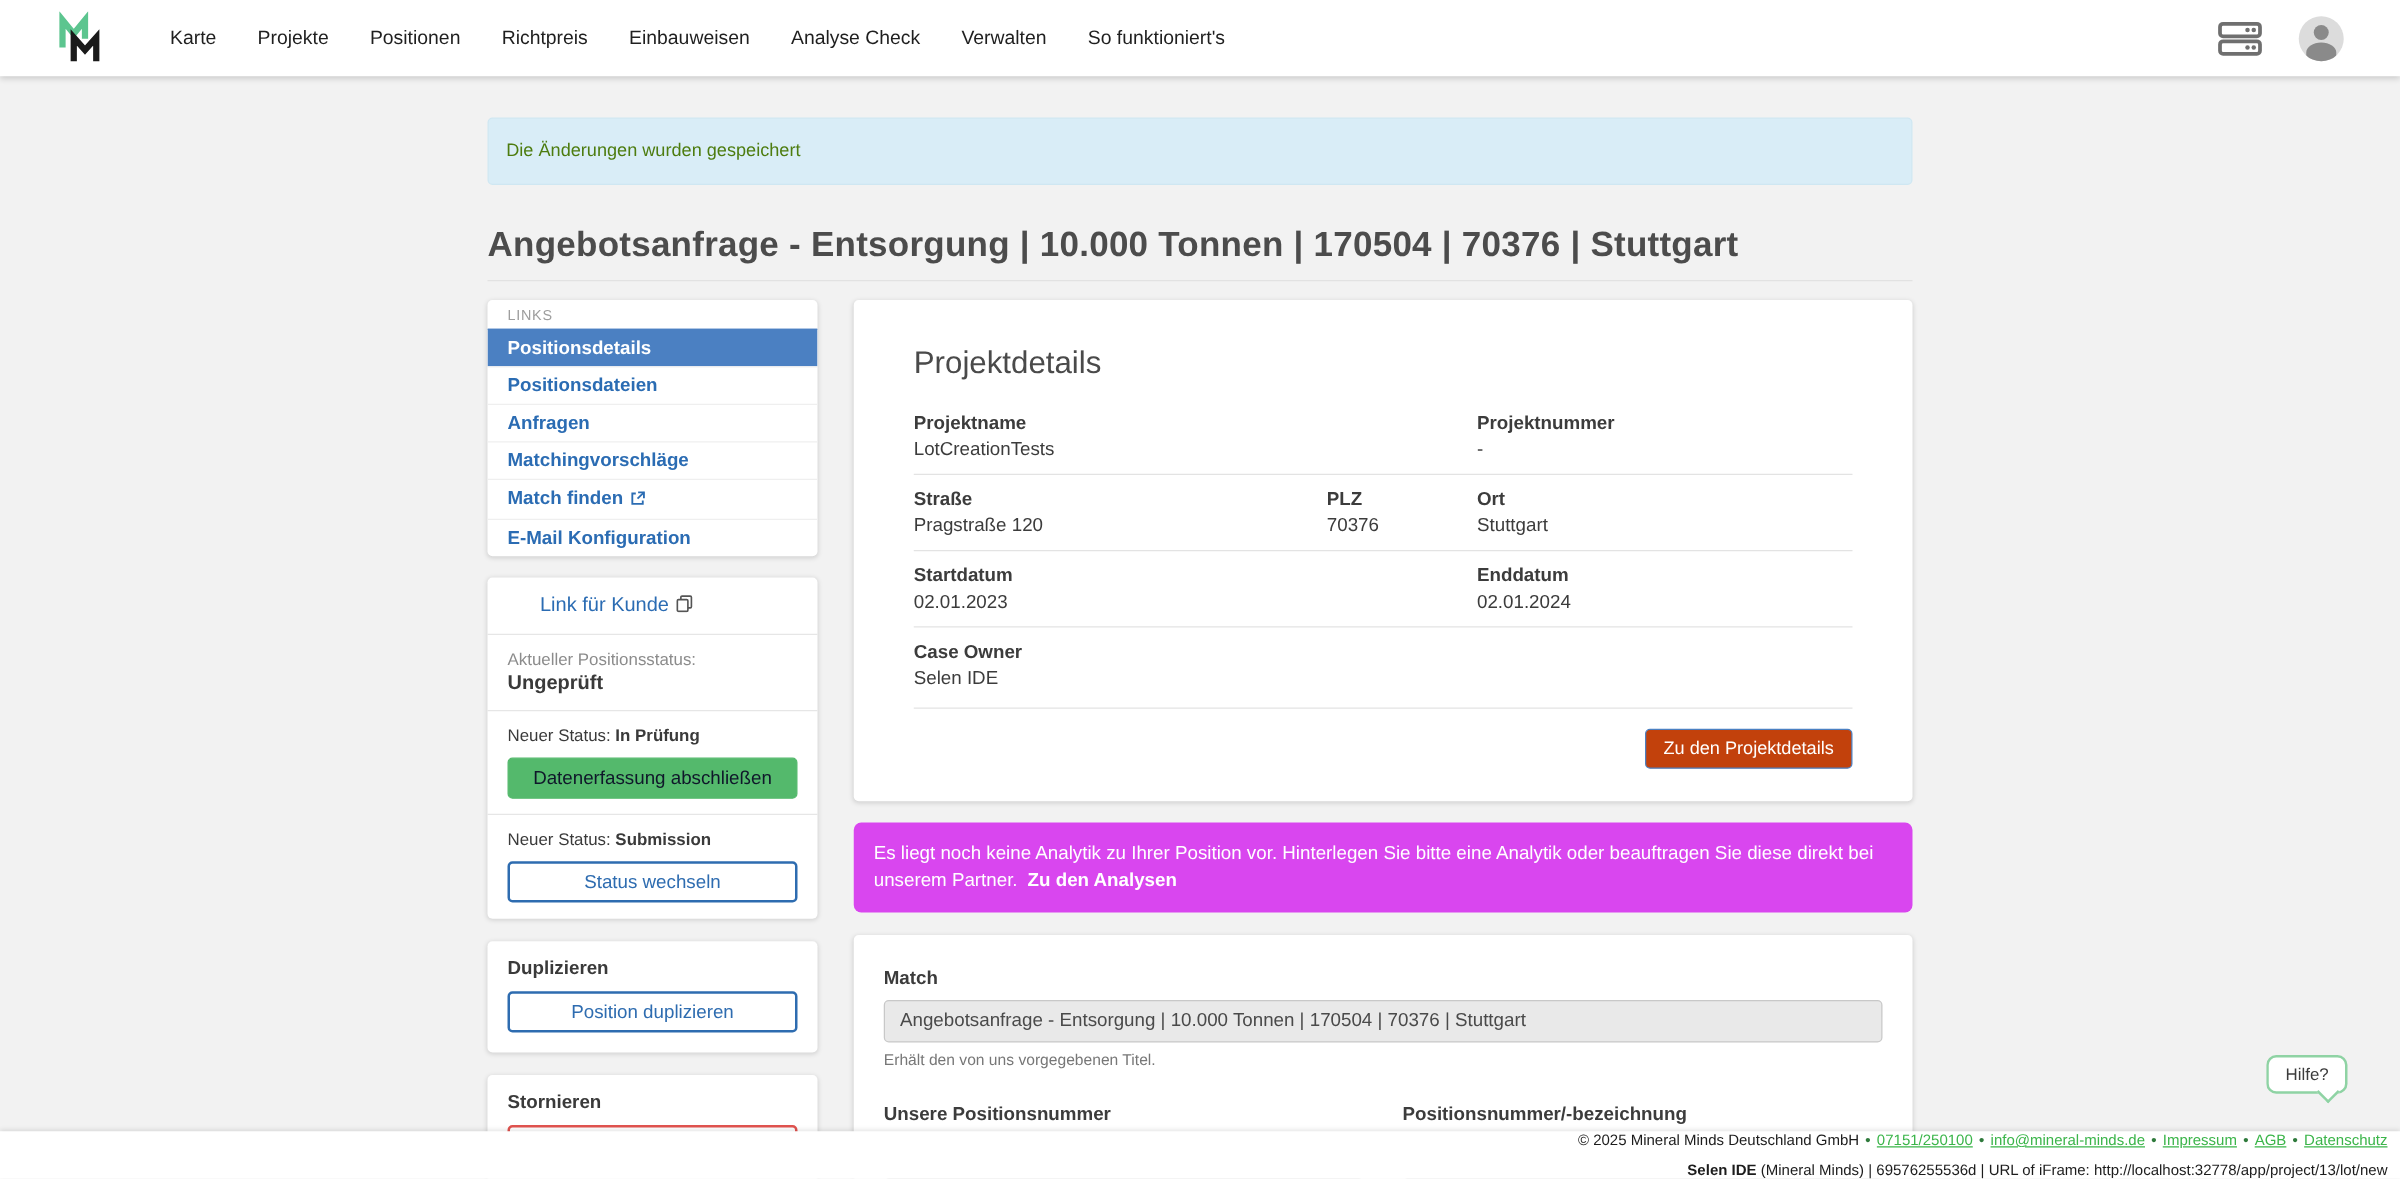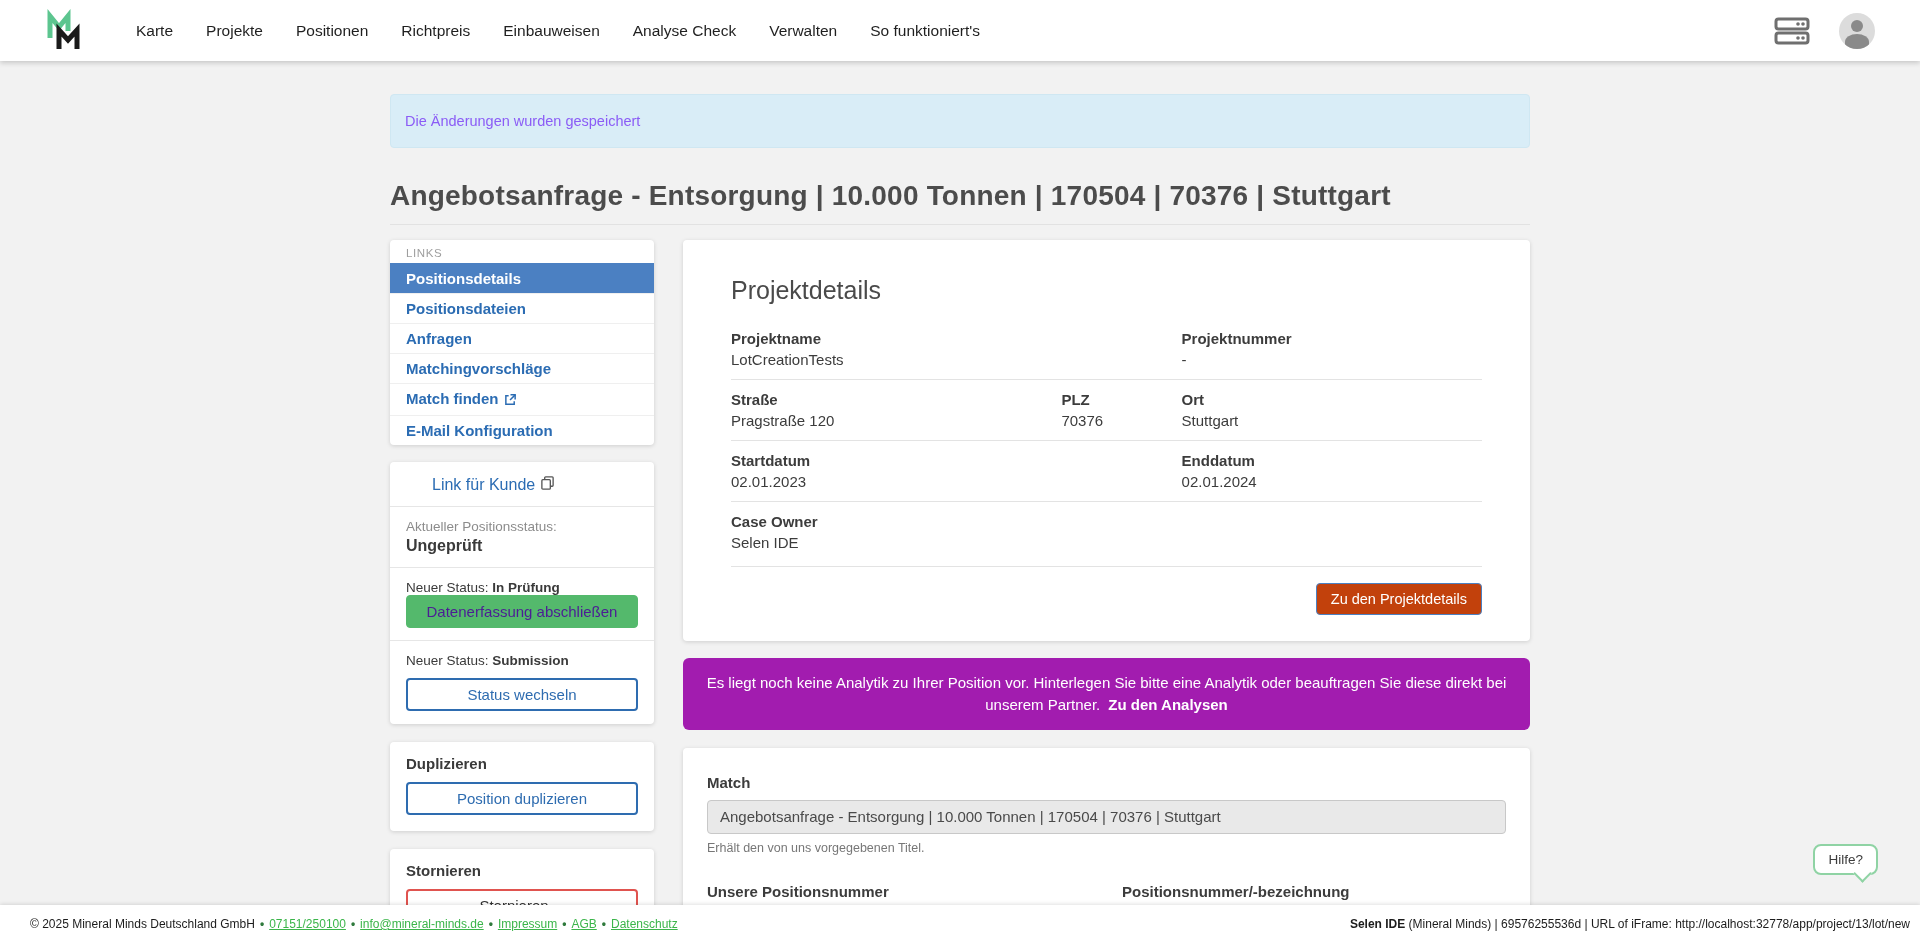--- a/index.html
+++ b/index.html
@@ -12,21 +12,21 @@
   .nav { display:flex; align-items:center; margin-left:48px; gap:33px; }
   .nav a { text-decoration:none; color:#1f1f1f; font-size:15.5px; font-weight:500; cursor:pointer; }
   .header-right { margin-left:auto; margin-right:45px; display:flex; align-items:center; gap:28px; }
   .icon-btn { background:none; border:none; cursor:pointer; display:flex; align-items:center; }
   .avatar { width:36px; height:36px; border-radius:50%; background:#dcdcdc; position:relative; overflow:hidden; }
   .avatar .head { position:absolute; left:50%; top:7px; transform:translateX(-50%); width:12px; height:12px; border-radius:50%; background:#8a8a8a; }
   .avatar .body { position:absolute; left:50%; top:21px; transform:translateX(-50%); width:24px; height:16px; border-radius:50% 50% 0 0; background:#8a8a8a; }
 
   
   .container { width:1140px; margin:0 auto; }
-  .alert-info { margin-top:33px; background:#d9edf7; border:1px solid #cfe7f2; border-radius:4px; color:#8b5cf6; font-size:14.5px; padding:18px 14px; }
+  .alert-info { margin-top:33px; background:#d9edf7; border:1px solid #cfe7f2; border-radius:4px; color:#4d7c0f; font-size:14.5px; padding:18px 14px; }
   h1.page-title { margin-top:32px; font-size:28px; font-weight:700; color:#4c4c4c; letter-spacing:.2px; }
   .title-rule { margin-top:12px; border:none; border-top:1px solid #e2e2e2; }
   .layout { display:flex; gap:29px; margin-top:15px; align-items:flex-start; }
 
   
   .sidebar { width:264px; flex:0 0 264px; display:flex; flex-direction:column; }
   .card { background:#fff; border-radius:4px; box-shadow:0 1px 4px rgba(0,0,0,.15); }
   .links-card { overflow:hidden; }
   .links-header { padding:7px 16px 4px; font-size:11.5px; letter-spacing:.6px; color:#9e9e9e; }
   .link-item { display:block; padding:6px 16px; font-size:15px; font-weight:600; color:#2b6cb3; text-decoration:none; border-top:1px solid #efefef; cursor:pointer; }
@@ -34,21 +34,21 @@
   .ext-icon, .copy-icon { display:inline-block; vertical-align:-2px; margin-left:5px; }
 
   .status-card { margin-top:17px; padding:13px 16px; }
   .customer-link { font-size:16px; font-weight:400; color:#2b6cb3; text-decoration:none; cursor:pointer; display:inline-flex; align-items:center;margin-left:26px; }
   .side-divider { border:none; border-top:1px solid #e6e6e6; margin:12px -16px; }
   .muted-label { font-size:13.5px; color:#8c8c8c; }
   .status-strong { font-size:16px; font-weight:700; color:#3a3a3a; margin-top:3px; }
   .new-status { font-size:13.5px; color:#3a3a3a; }
   .new-status b { font-weight:700; }
   .btn { display:block; width:100%; border-radius:4px; font-size:15px; cursor:pointer; font-family:inherit; }
-  .btn-green { background:#54b96c; color:#4c1d95; border:1px solid #54b96c; padding:7px 0; }
+  .btn-green { margin-top:10px; background:#54b96c; color:#0f172a; border:1px solid #54b96c; padding:7px 0; }
   .btn-outline-blue { margin-top:10px; background:#fff; color:#2e6cb0; border:2px solid #2e6cb0; padding:6px 0; }
   .btn-outline-red { margin-top:10px; background:#fff; color:#333; border:2px solid #e0534f; padding:6px 0; }
   .caret-down { display:inline-block; width:0; height:0; border-left:5px solid transparent; border-right:5px solid transparent; border-top:5px solid #333; margin-left:6px; vertical-align:1px; }
   .action-card { margin-top:18px; padding:13px 16px 16px; }
   .action-heading { font-size:15px; font-weight:700; color:#3a3a3a; }
 
   
   .main-col { flex:1; min-width:0; }
   .project-card { padding:36px 48px 26px; }
   .pd-head { display:flex; align-items:flex-start; justify-content:space-between; }
@@ -59,32 +59,32 @@
   .pd-row.first { margin-top:14px; }
   .pd-row + .pd-row, .pd-btn-row { border-top:1px solid #e3e3e3; }
   .cols-2 { grid-template-columns:60% 40%; }
   .cols-3 { grid-template-columns:44% 16% 40%; }
   .cols-1 { grid-template-columns:100%; }
   .field-label { font-size:15px; font-weight:700; color:#3c3c3c; }
   .field-value { font-size:15px; color:#3c3c3c; margin-top:4px; }
   .pd-btn-row { margin-top:4px; padding-top:16px; text-align:right; }
   .btn-blue { display:inline-block; width:auto; background:#c2410c; color:#fff; border:1px solid #4b80c2; border-radius:4px; font-size:14.5px; padding:7px 14px; cursor:pointer; font-family:inherit; }
 
-  .analytics-banner { margin-top:17px; background:#a21caf; border-radius:6px; color:#fff; font-size:15px; line-height:1.45; padding:14px 16px;text-align:center; }
+  .analytics-banner { margin-top:17px; background:#d946ef; border-radius:6px; color:#fff; font-size:15px; line-height:1.45; padding:14px 16px; }
   .analytics-banner a { color:#fff; font-weight:700; text-decoration:none; margin-left:8px; cursor:pointer; }
 
   .form-card { margin-top:18px; padding:26px 24px 60px; }
   .form-label { font-size:15px; font-weight:600; color:#3c3c3c; }
   .text-input { margin-top:8px; width:100%; height:34px; border:1px solid #c8c8c8; border-radius:4px; background:#fff; font-size:15px; color:#4a4a4a; padding:0 12px; font-family:inherit; }
   .text-input.disabled { background:#e9e9e9; }
   .helper { margin-top:7px; font-size:12.5px; color:#777; }
   .form-grid { margin-top:28px; display:grid; grid-template-columns:1fr 1fr; gap:31px; }
 
   
-  .footer { position:fixed; left:0; bottom:0; width:100%; height:38px; background:#fff; box-shadow:0 -1px 4px rgba(0,0,0,.12); display:flex; align-items:center; justify-content:space-between; font-size:12px; color:#1c1c1c; z-index:20; padding:0 10px 0 30px; }
+  .footer { position:fixed; left:0; bottom:0; width:100%; height:38px; background:#fff; box-shadow:0 -1px 4px rgba(0,0,0,.12); display:flex; align-items:flex-end; justify-content:space-between; font-size:12px; color:#1c1c1c; z-index:20; padding:0 10px 0 30px;flex-direction:column; }
   .footer-left { display:flex; align-items:center; gap:5px; }
   .footer-left a { color:#3bb54a; text-decoration:underline; cursor:pointer; }
   .sep { color:#2f7a3c; font-weight:700; }
   .footer-right b { font-weight:700; }
 
   
   .help-btn { position:fixed; right:42px; bottom:68px; z-index:25; background:#fff; border:2px solid #8fd3a4; border-radius:8px; padding:6px 13px; font-size:13.5px; color:#3c3c3c; cursor:pointer; font-family:inherit; }
   .help-btn::after { content:""; position:absolute; right:7px; bottom:-7px; width:11px; height:11px; background:#fff; border-right:2px solid #8fd3a4; border-bottom:2px solid #8fd3a4; transform:rotate(45deg); }
 </style>
 </head>

